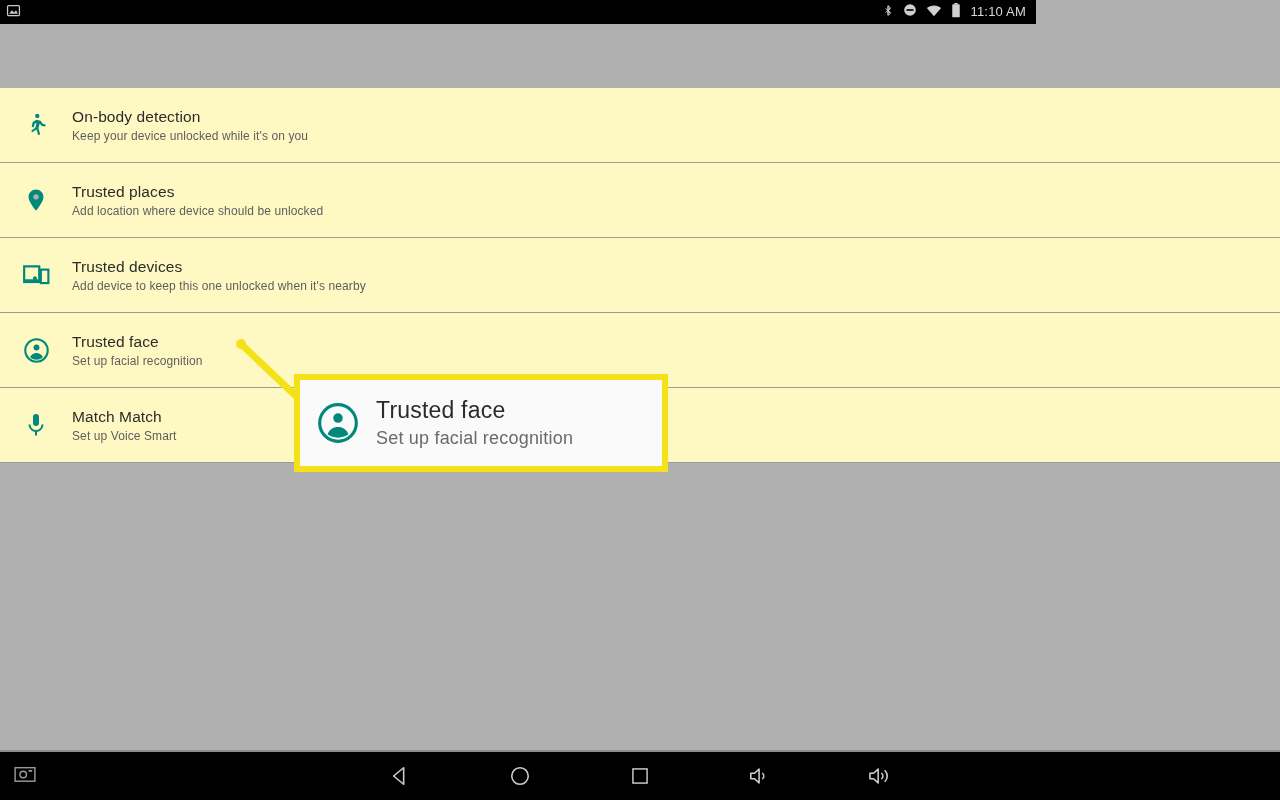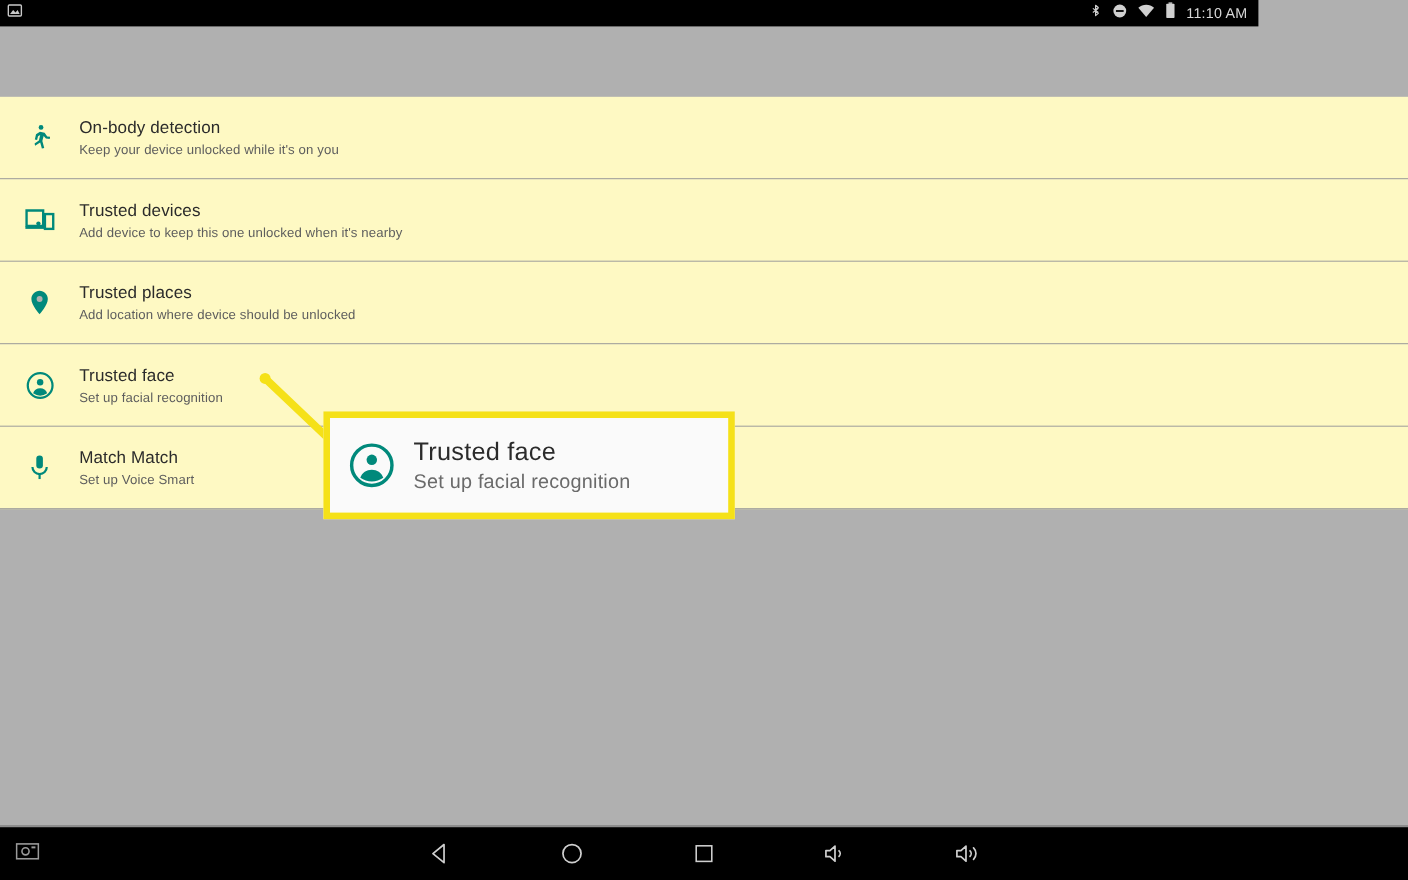--- a/index.html
+++ b/index.html
@@ -6,21 +6,21 @@
   html, body {
     width:1280px; height:800px;
     background:#b0b0b0;
     font-family:"Liberation Sans", sans-serif;
     overflow:hidden;
   }
   .screen { position:relative; width:1280px; height:800px; background:#b0b0b0; }
 
   
   .statusbar {
-    position:absolute; left:0; top:0; width:1144px; height:24px;
+    position:absolute; left:0; top:0; width:1036px; height:24px;
     background:#000; display:flex; align-items:center;
     padding:0 10px 0 6px;
     text-align:center;
   }
   .sb-left { display:flex; align-items:center; gap:6px; }
   .sb-right { margin-left:auto; display:flex; align-items:center; gap:9px; }
   .sb-time { color:#d8d8d8; font-size:13px; letter-spacing:.2px; line-height:24px; }
   .sb-ic { display:block; }
 
   
@@ -122,43 +122,43 @@
         </svg>
       </div>
       <div class="row-text">
         <span class="row-title">On-body detection</span>
         <span class="row-sub">Keep your device unlocked while it's on you</span>
       </div>
     </div>
 
     <div class="row">
       <div class="row-icon">
+        <svg width="26" height="26" viewBox="0 0 24 24">
+          <path d="M12 2.2c-3.8 0-6.9 3.1-6.9 6.9 0 5.2 6.9 12.7 6.9 12.7s6.9-7.5 6.9-12.7c0-3.8-3.1-6.9-6.9-6.9z" fill="#00897b"></path>
+          <circle cx="12" cy="9.1" r="2.5" fill="#b0b0b0"></circle>
+        </svg>
+      </div>
+      <div class="row-text">
+        <span class="row-title">Trusted places</span>
+        <span class="row-sub">Add location where device should be unlocked</span>
+      </div>
+    </div>
+
+    <div class="row">
+      <div class="row-icon">
         <svg width="28" height="28" viewBox="0 0 26 22">
           <path d="M2 3h14v13H2z" fill="none" stroke="#00897b" stroke-width="2"></path>
           <rect x="1" y="16.5" width="16" height="2" fill="#00897b"></rect>
           <rect x="17.5" y="6" width="7" height="12.5" fill="none" stroke="#00897b" stroke-width="2"></rect>
           <circle cx="12" cy="14" r="1.8" fill="#00897b"></circle>
         </svg>
       </div>
       <div class="row-text">
         <span class="row-title">Trusted devices</span>
         <span class="row-sub">Add device to keep this one unlocked when it's nearby</span>
-      </div>
-    </div>
-
-    <div class="row">
-      <div class="row-icon">
-        <svg width="26" height="26" viewBox="0 0 24 24">
-          <path d="M12 2.2c-3.8 0-6.9 3.1-6.9 6.9 0 5.2 6.9 12.7 6.9 12.7s6.9-7.5 6.9-12.7c0-3.8-3.1-6.9-6.9-6.9z" fill="#00897b"></path>
-          <circle cx="12" cy="9.1" r="2.5" fill="#b0b0b0"></circle>
-        </svg>
-      </div>
-      <div class="row-text">
-        <span class="row-title">Trusted places</span>
-        <span class="row-sub">Add location where device should be unlocked</span>
       </div>
     </div>
 
     <div class="row">
       <div class="row-icon">
         <svg width="27" height="27" viewBox="0 0 24 24">
           <circle cx="12" cy="12" r="10" fill="none" stroke="#00897b" stroke-width="1.8"></circle>
           <circle cx="12" cy="9.3" r="2.6" fill="#00897b"></circle>
           <path d="M6.3 18.2c.9-2.6 3.1-4 5.7-4s4.8 1.4 5.7 4a9.9 9.9 0 01-11.4 0z" fill="#00897b"></path>
         </svg>

